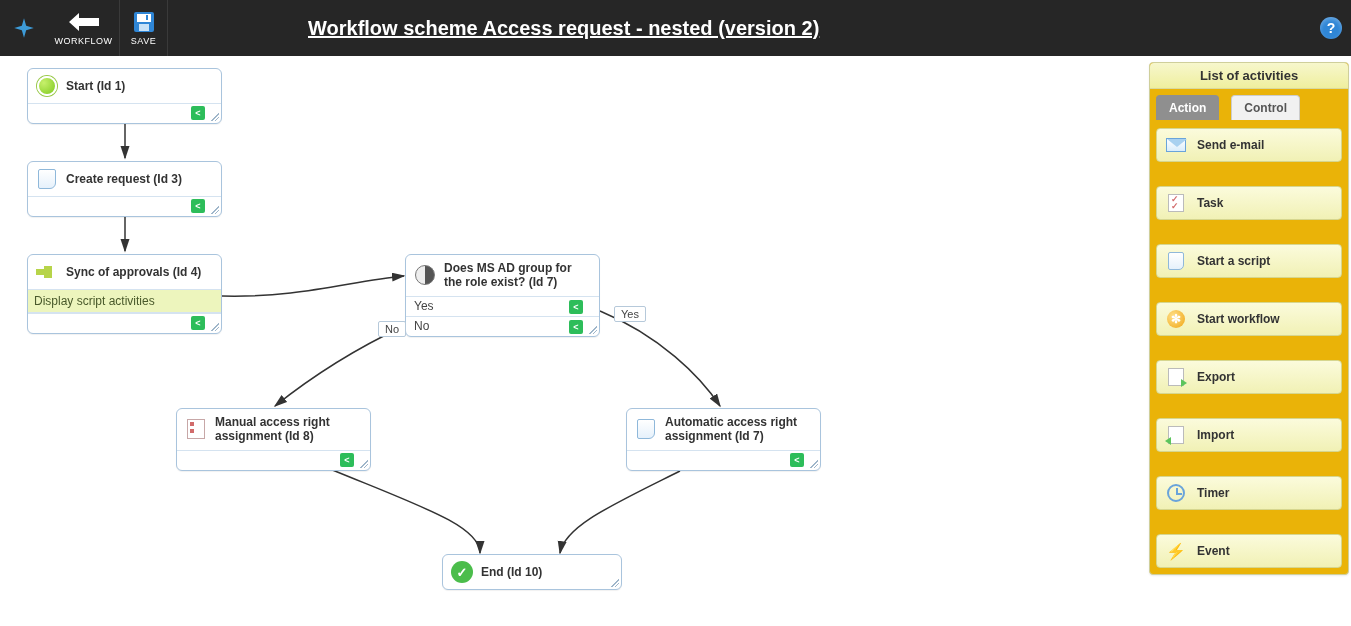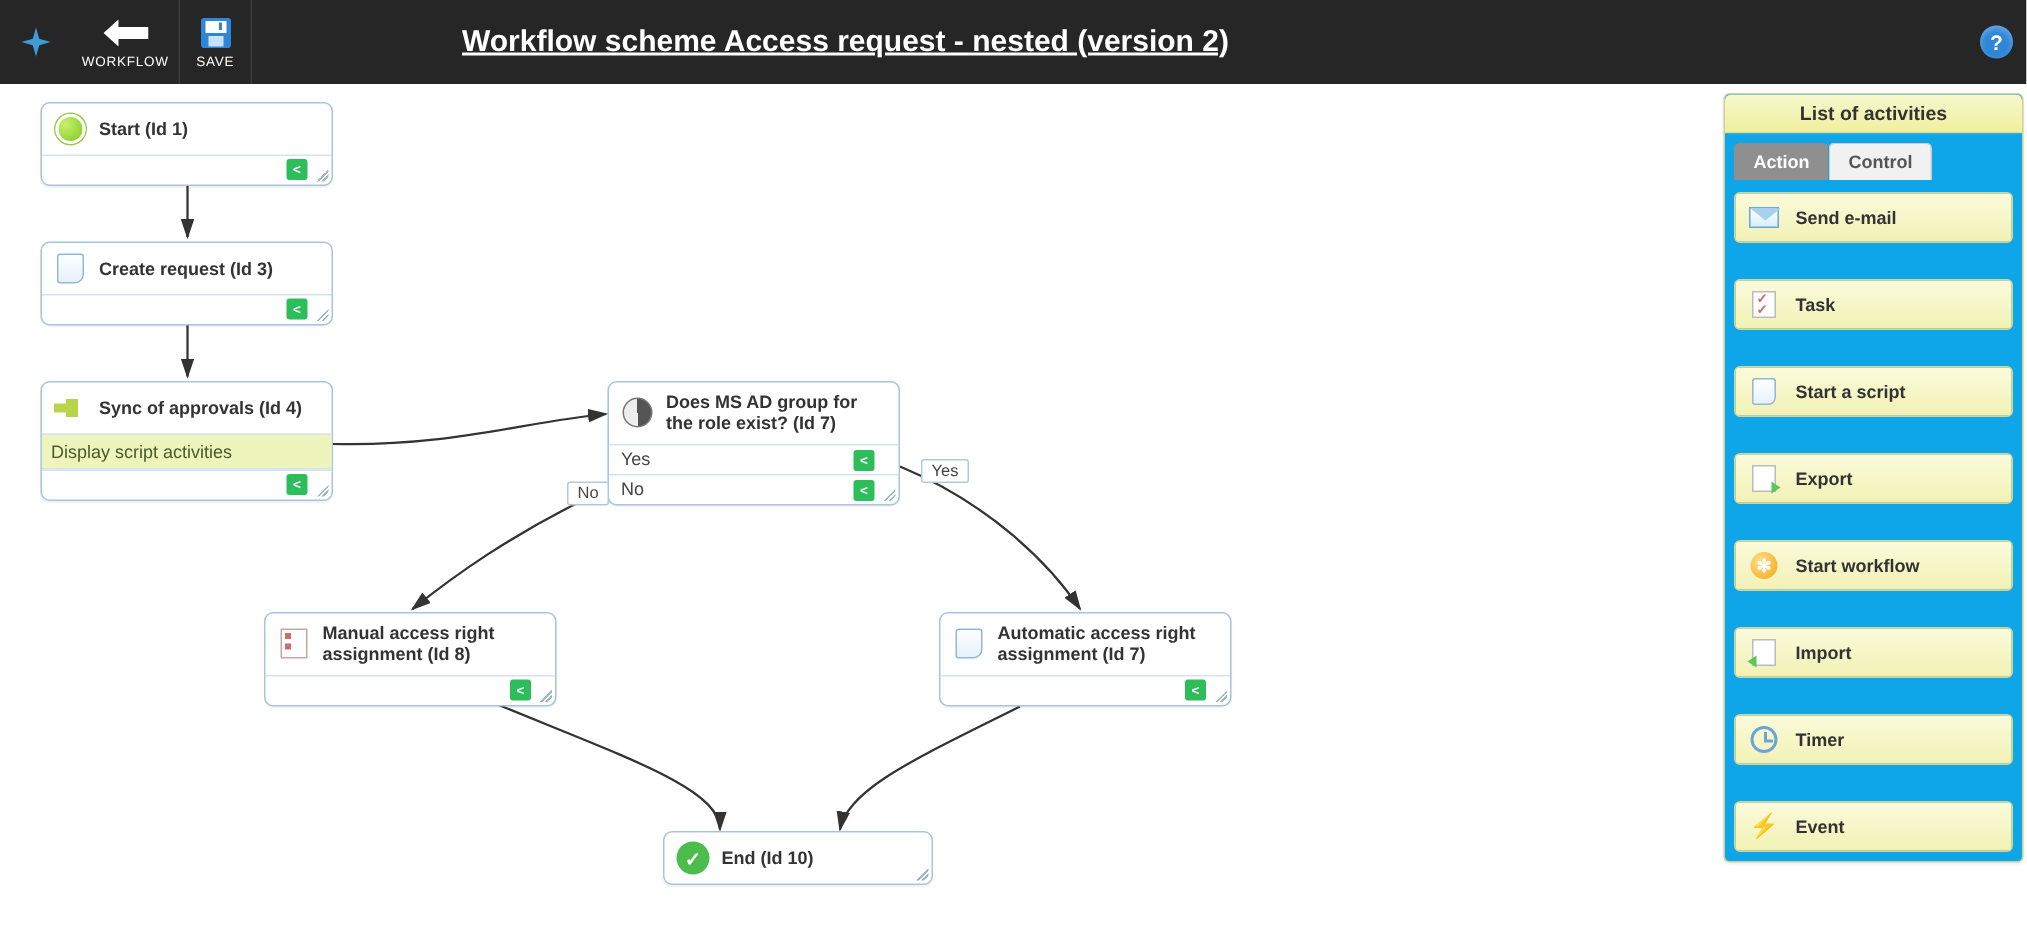--- a/index.html
+++ b/index.html
@@ -42,23 +42,23 @@
   .ic-sync::before{left:0;}
   .ic-sync::after{ left:8px; width:0; height:0; border-left:8px solid #b7d44a; border-top:6px solid transparent; border-bottom:6px solid transparent; top:2px;}
   .ic-yin{ width:20px; height:20px; border-radius:50%; background: conic-gradient(#555 0 50%, #eee 0 100%); border:1px solid #777; position:relative;}
   .ic-list{ width:18px; height:20px; border:1px solid #c7a7a7; background:#fff; position:relative;}
   .ic-list::before{content:""; position:absolute; left:2px; top:2px; width:4px; height:4px; background:#d16b6b;}
   .ic-list::after{content:""; position:absolute; left:2px; top:9px; width:4px; height:4px; background:#d16b6b;}
   
   .edge-label{ position:absolute; background:#fff; border:1px solid #b6c9da; font-size:11px; color:#444; padding:1px 6px; border-radius:2px;}
   
   
-  .sidebar{ position:absolute; right:2px; top:62px; width:200px; border:1px solid #cfcf9b; border-radius:4px; background:#0ea5e9; box-shadow:0 1px 2px rgba(0,0,0,0.08);}
+  .sidebar{ position:absolute; right:2px; top:62px; width:200px; border:1px solid #cfcf9b; border-radius:4px; background:#eab308; box-shadow:0 1px 2px rgba(0,0,0,0.08);}
   .sidebar .sb-title{ background:linear-gradient(#f7f7cd,#efef9e); text-align:center; font-size:13px; font-weight:600; color:#333; padding:5px 0; border-bottom:1px solid #d9d99e; border-radius:4px 4px 0 0;}
-  .sidebar .tabs{ display:flex; padding:6px 6px 2px 6px; gap:0;}
+  .sidebar .tabs{ display:flex; padding:6px 6px 2px 6px; gap:12px;}
   .sidebar .tabs .tab{ font-size:12px; font-weight:600; padding:5px 12px; border:1px solid #ccc; border-bottom:none; background:#f1f1f1; color:#555; border-radius:4px 4px 0 0; cursor:pointer;}
   .sidebar .tabs .tab.active{ background:#8f8f8f; color:#fff; border-color:#8f8f8f;}
   .sidebar .items{ padding:6px; display:flex; flex-direction:column; gap:24px;}
   .sidebar .item{ display:flex; align-items:center; gap:10px; padding:6px 8px; border:1px solid #d6d68f; border-radius:4px; background:linear-gradient(#fbfbdc,#f1f1b5); font-size:12px; font-weight:600; color:#333; cursor:grab;}
   .sidebar .item .iic{ width:22px; height:20px; display:flex; align-items:center; justify-content:center;}
   .iic-mail{ width:20px; height:14px; border:1px solid #6aa4da; background:linear-gradient(#fff,#d9edfb); position:relative;}
   .iic-mail::before{content:""; position:absolute; left:0; right:0; top:0; height:0; border-left:10px solid transparent; border-right:10px solid transparent; border-top:8px solid #a8d1f0;}
   .iic-task{ width:16px; height:18px; border:1px solid #bbb; background:#fff; position:relative;}
   .iic-task::before{content:"✓"; color:#d16b6b; position:absolute; left:2px; top:-1px; font-size:9px;}
   .iic-task::after{content:"✓"; color:#d16b6b; position:absolute; left:2px; top:6px; font-size:9px;}
@@ -242,29 +242,29 @@
         <span>Task</span>
       </div>
       <div class="item">
         <div class="iic">
           <div class="iic-script"></div>
         </div>
         <span>Start a script</span>
       </div>
       <div class="item">
         <div class="iic">
+          <div class="iic-wf"></div>
+        </div>
+        <span>Start workflow</span>
+      </div>
+      <div class="item">
+        <div class="iic">
           <div class="iic-exp"></div>
         </div>
         <span>Export</span>
-      </div>
-      <div class="item">
-        <div class="iic">
-          <div class="iic-wf"></div>
-        </div>
-        <span>Start workflow</span>
       </div>
       <div class="item">
         <div class="iic">
           <div class="iic-imp"></div>
         </div>
         <span>Import</span>
       </div>
       <div class="item">
         <div class="iic">
           <div class="iic-timer"></div>

